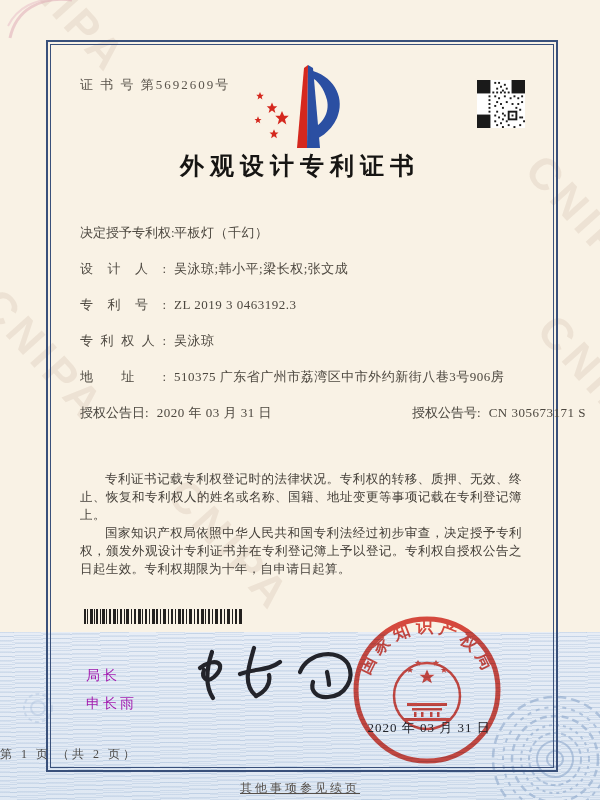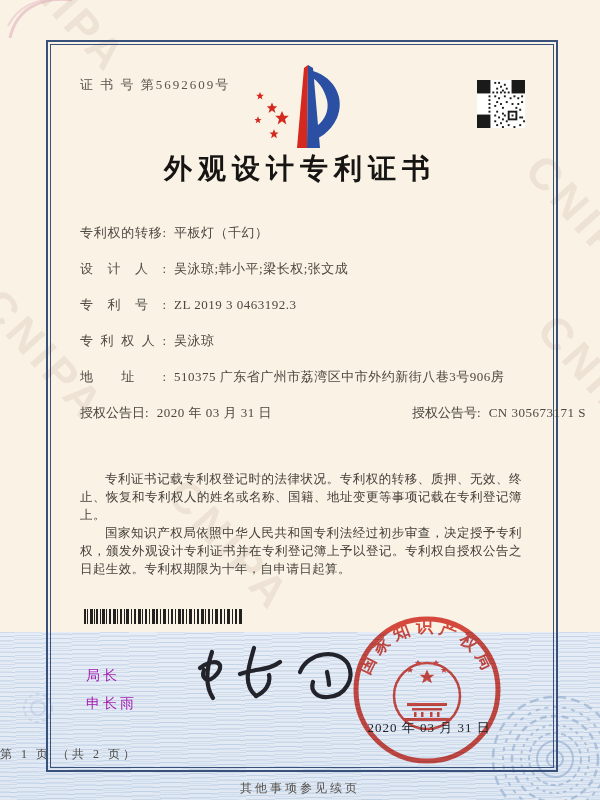--- a/index.html
+++ b/index.html
@@ -16,40 +16,40 @@
   .wm{position:absolute;z-index:2;font-weight:bold;font-size:44px;letter-spacing:5px;
       color:rgba(165,125,98,.13);transform:rotate(48deg);pointer-events:none;
       font-family:"Liberation Sans","DejaVu Sans",sans-serif;}
   
   .frame{position:absolute;left:46px;top:40px;width:508px;height:728px;border:2px solid #39507a;z-index:3;pointer-events:none;}
   .frame-inner{position:absolute;left:2px;top:2px;right:2px;bottom:2px;border:1px solid #39507a;}
   .content{position:absolute;inset:0;z-index:4;}
   .certno{position:absolute;left:80px;top:76px;font-size:13px;letter-spacing:2px;color:#5a544c;}
   .logo{position:absolute;left:250px;top:58px;}
   .qr{position:absolute;left:477px;top:80px;width:48px;height:48px;}
-  .title{position:absolute;left:0;top:150px;width:100%;text-align:center;font-size:28px;font-weight:bold;
+  .title{position:absolute;left:0;top:150px;width:100%;text-align:center;font-size:24px;font-weight:bold;
          letter-spacing:6px;color:#161513;}
   .fields{position:absolute;left:80px;top:224px;width:444px;font-size:13px;}
   .frow{position:relative;height:36px;line-height:17px;white-space:nowrap;}
   .flabel{display:inline-block;width:86px;text-align:justify;text-align-last:justify;color:#4f4a42;}
   .fvalue{margin-left:8px;color:#4c473f;letter-spacing:.5px;}
   .grant-right{position:absolute;left:298px;top:0;margin-left:34px;}
   .paras{position:absolute;left:80px;top:470px;width:442px;font-size:12.5px;line-height:18px;
          color:#45403a;text-align:justify;letter-spacing:.4px;}
   .paras p{margin:0;text-indent:2em;}
   .barcode{position:absolute;left:84px;top:609px;width:158px;height:15px;}
   .officer{position:absolute;left:86px;top:662px;font-size:14px;letter-spacing:3px;color:#a21caf;line-height:28px;}
   .sig{position:absolute;left:188px;top:640px;}
   .seal{position:absolute;left:350px;top:613px;mix-blend-mode:multiply;z-index:5;}
   .sealdate{position:absolute;left:356px;top:719px;width:146px;text-align:center;font-size:13px;
             letter-spacing:1px;color:#22242b;z-index:6;}
   .pagefoot{position:absolute;left:0;top:746px;width:100%;text-align:left;font-size:12px;
             letter-spacing:3px;color:#4b4a48;z-index:4;}
   .note{position:absolute;left:0;top:780px;width:100%;text-align:center;font-size:12px;
-        letter-spacing:3px;color:#56504a;z-index:4;}
+        letter-spacing:3px;color:#56504a;z-index:4;text-decoration:underline;}
   .rosette{position:absolute;right:-30px;bottom:-34px;z-index:2;opacity:.6;}
   .flourish-tl{position:absolute;left:6px;top:-8px;z-index:2;opacity:.5;}
   .flourish-bl{position:absolute;left:16px;top:686px;z-index:2;opacity:.4;}
 </style>
 </head>
 <body>
 
 <div class="page">
 
   <div class="band"></div>
@@ -164,21 +164,21 @@
         <rect x="22" y="19" width="1" height="1"></rect>
       </g>
       <rect x="17" y="17" width="3" height="3" fill="#ffffff"></rect>
         <rect x="18" y="18" width="1" height="1" fill="#1a1a1a"></rect>
     </svg>
 
     <div class="title">外观设计专利证书</div>
 
     <div class="fields">
       <div class="frow">
-        <span class="flabel">专利权的转移:</span><span class="fvalue">平板灯（千幻）</span>
+        <span class="flabel">决定授予专利权:</span><span class="fvalue">平板灯（千幻）</span>
       </div>
       <div class="frow">
         <span class="flabel">设计人:</span><span class="fvalue">吴泳琼;韩小平;梁长权;张文成</span>
       </div>
       <div class="frow">
         <span class="flabel">专利号:</span><span class="fvalue">ZL 2019 3 0463192.3</span>
       </div>
       <div class="frow">
         <span class="flabel">专利权人:</span><span class="fvalue">吴泳琼</span>
       </div>

